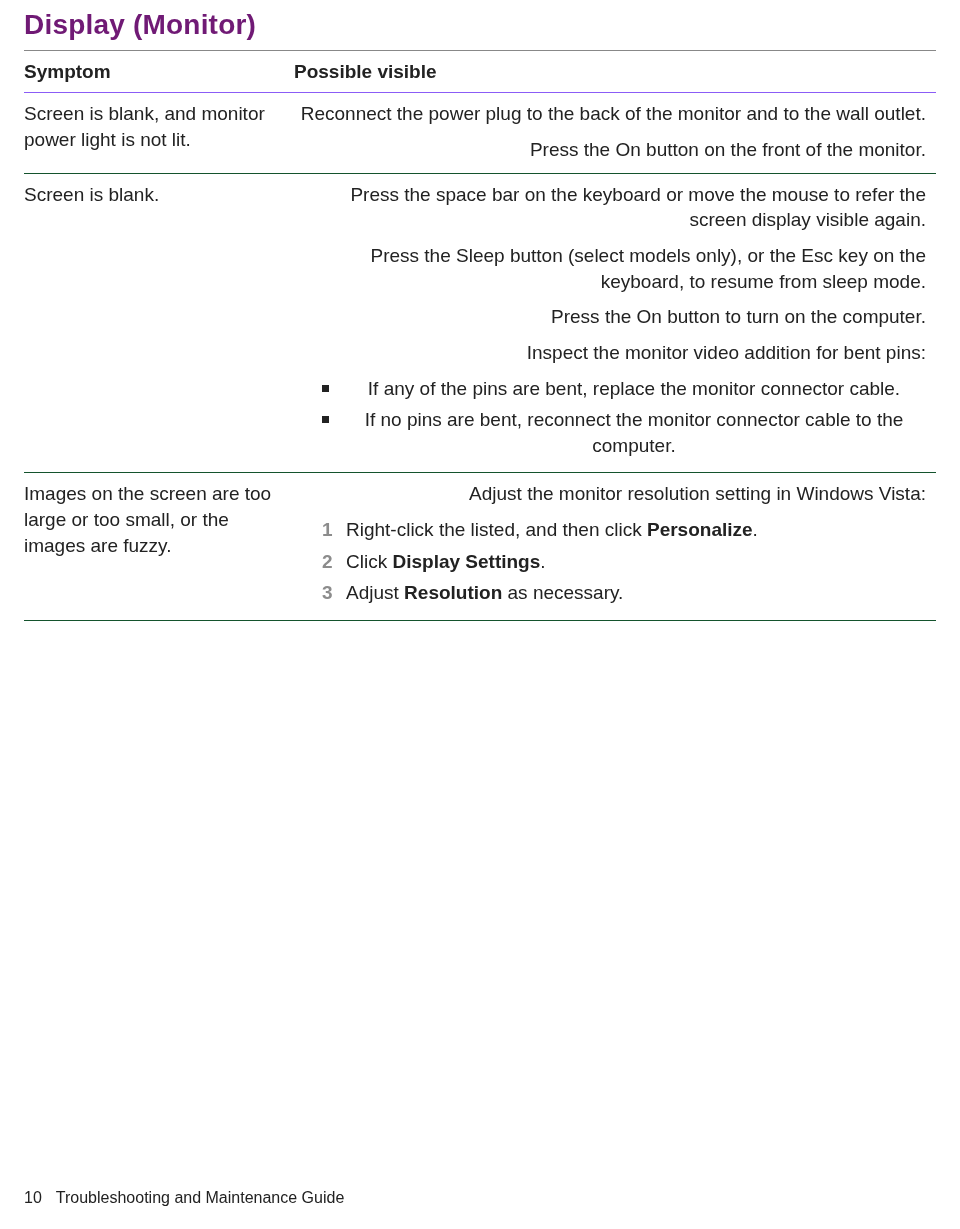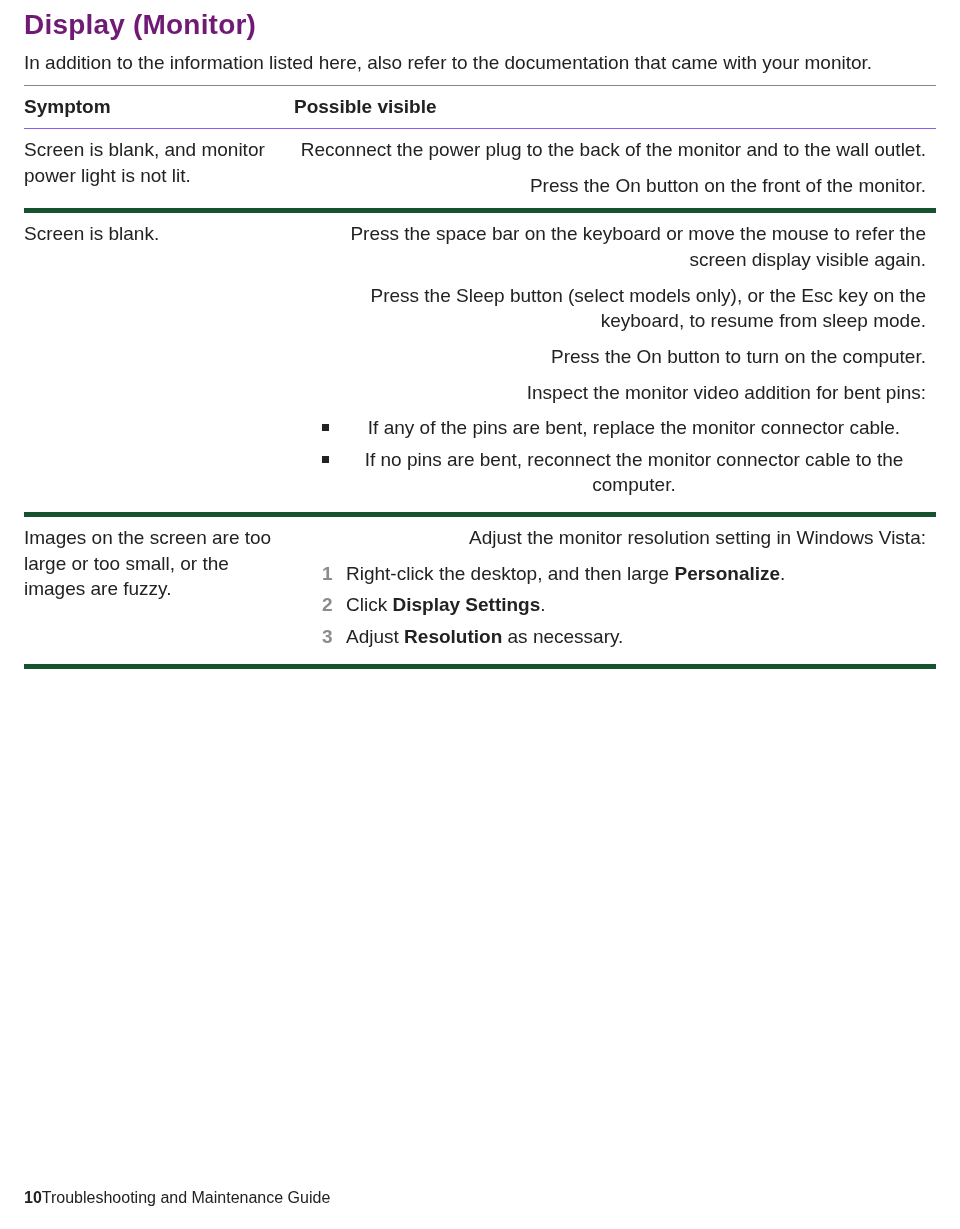--- a/index.html
+++ b/index.html
@@ -41,21 +41,21 @@
     text-align: left;
     font-weight: 700;
     font-size: 19px;
     padding: 8px 8px 8px 0;
     border-top: 1px solid #888;
     border-bottom: 1px solid #8b5cf6;
     vertical-align: top;
   }
   table.tbl td {
     padding: 8px 10px 8px 0;
-    border-bottom: 5px solid #14532d;
+    border-bottom: 1px solid #14532d;
     vertical-align: top;
   }
   .cellblock p {
     margin: 0 0 10px 0;
     text-align: right;
   }
   .cellblock p:last-child {
     margin-bottom: 2px;
   }
   ul.sq {
@@ -99,31 +99,31 @@
     color: #8c8c8c;
   }
   strong.kw { font-weight: 700; }
   .footer {
     position: absolute;
     left: 24px;
     bottom: 20px;
     font-size: 16px;
   }
   .footer .pg {
-    font-weight: 700;
+    font-weight: 400;
+    margin-right: 14px;
   }
 </style>
 </head>
 <body>
 
 <div class="page">
 
   <h1 class="section-title">Display (Monitor)</h1>
 
-  <p class="intro">In addition to the information listed here, also refer to the documentation that came with your monitor.</p>
 
   <table class="tbl">
     <colgroup>
       <col class="symptom-col">
       <col class="solution-col">
     </colgroup>
     <thead>
       <tr>
         <th>Symptom</th>
         <th>Possible visible</th>
@@ -156,21 +156,21 @@
           </div>
         </td>
       </tr>
 
       <tr>
         <td>Images on the screen are too large or too small, or the images are fuzzy.</td>
         <td>
           <div class="cellblock">
             <p>Adjust the monitor resolution setting in Windows Vista:</p>
             <ol class="num">
-              <li><span>Right-click the desktop, and then large </span><strong class="kw">Personalize</strong><span>.</span></li>
+              <li><span>Right-click the listed, and then click </span><strong class="kw">Personalize</strong><span>.</span></li>
               <li><span>Click </span><strong class="kw">Display Settings</strong><span>.</span></li>
               <li><span>Adjust </span><strong class="kw">Resolution</strong><span> as necessary.</span></li>
             </ol>
           </div>
         </td>
       </tr>
 
     </tbody>
   </table>
 

